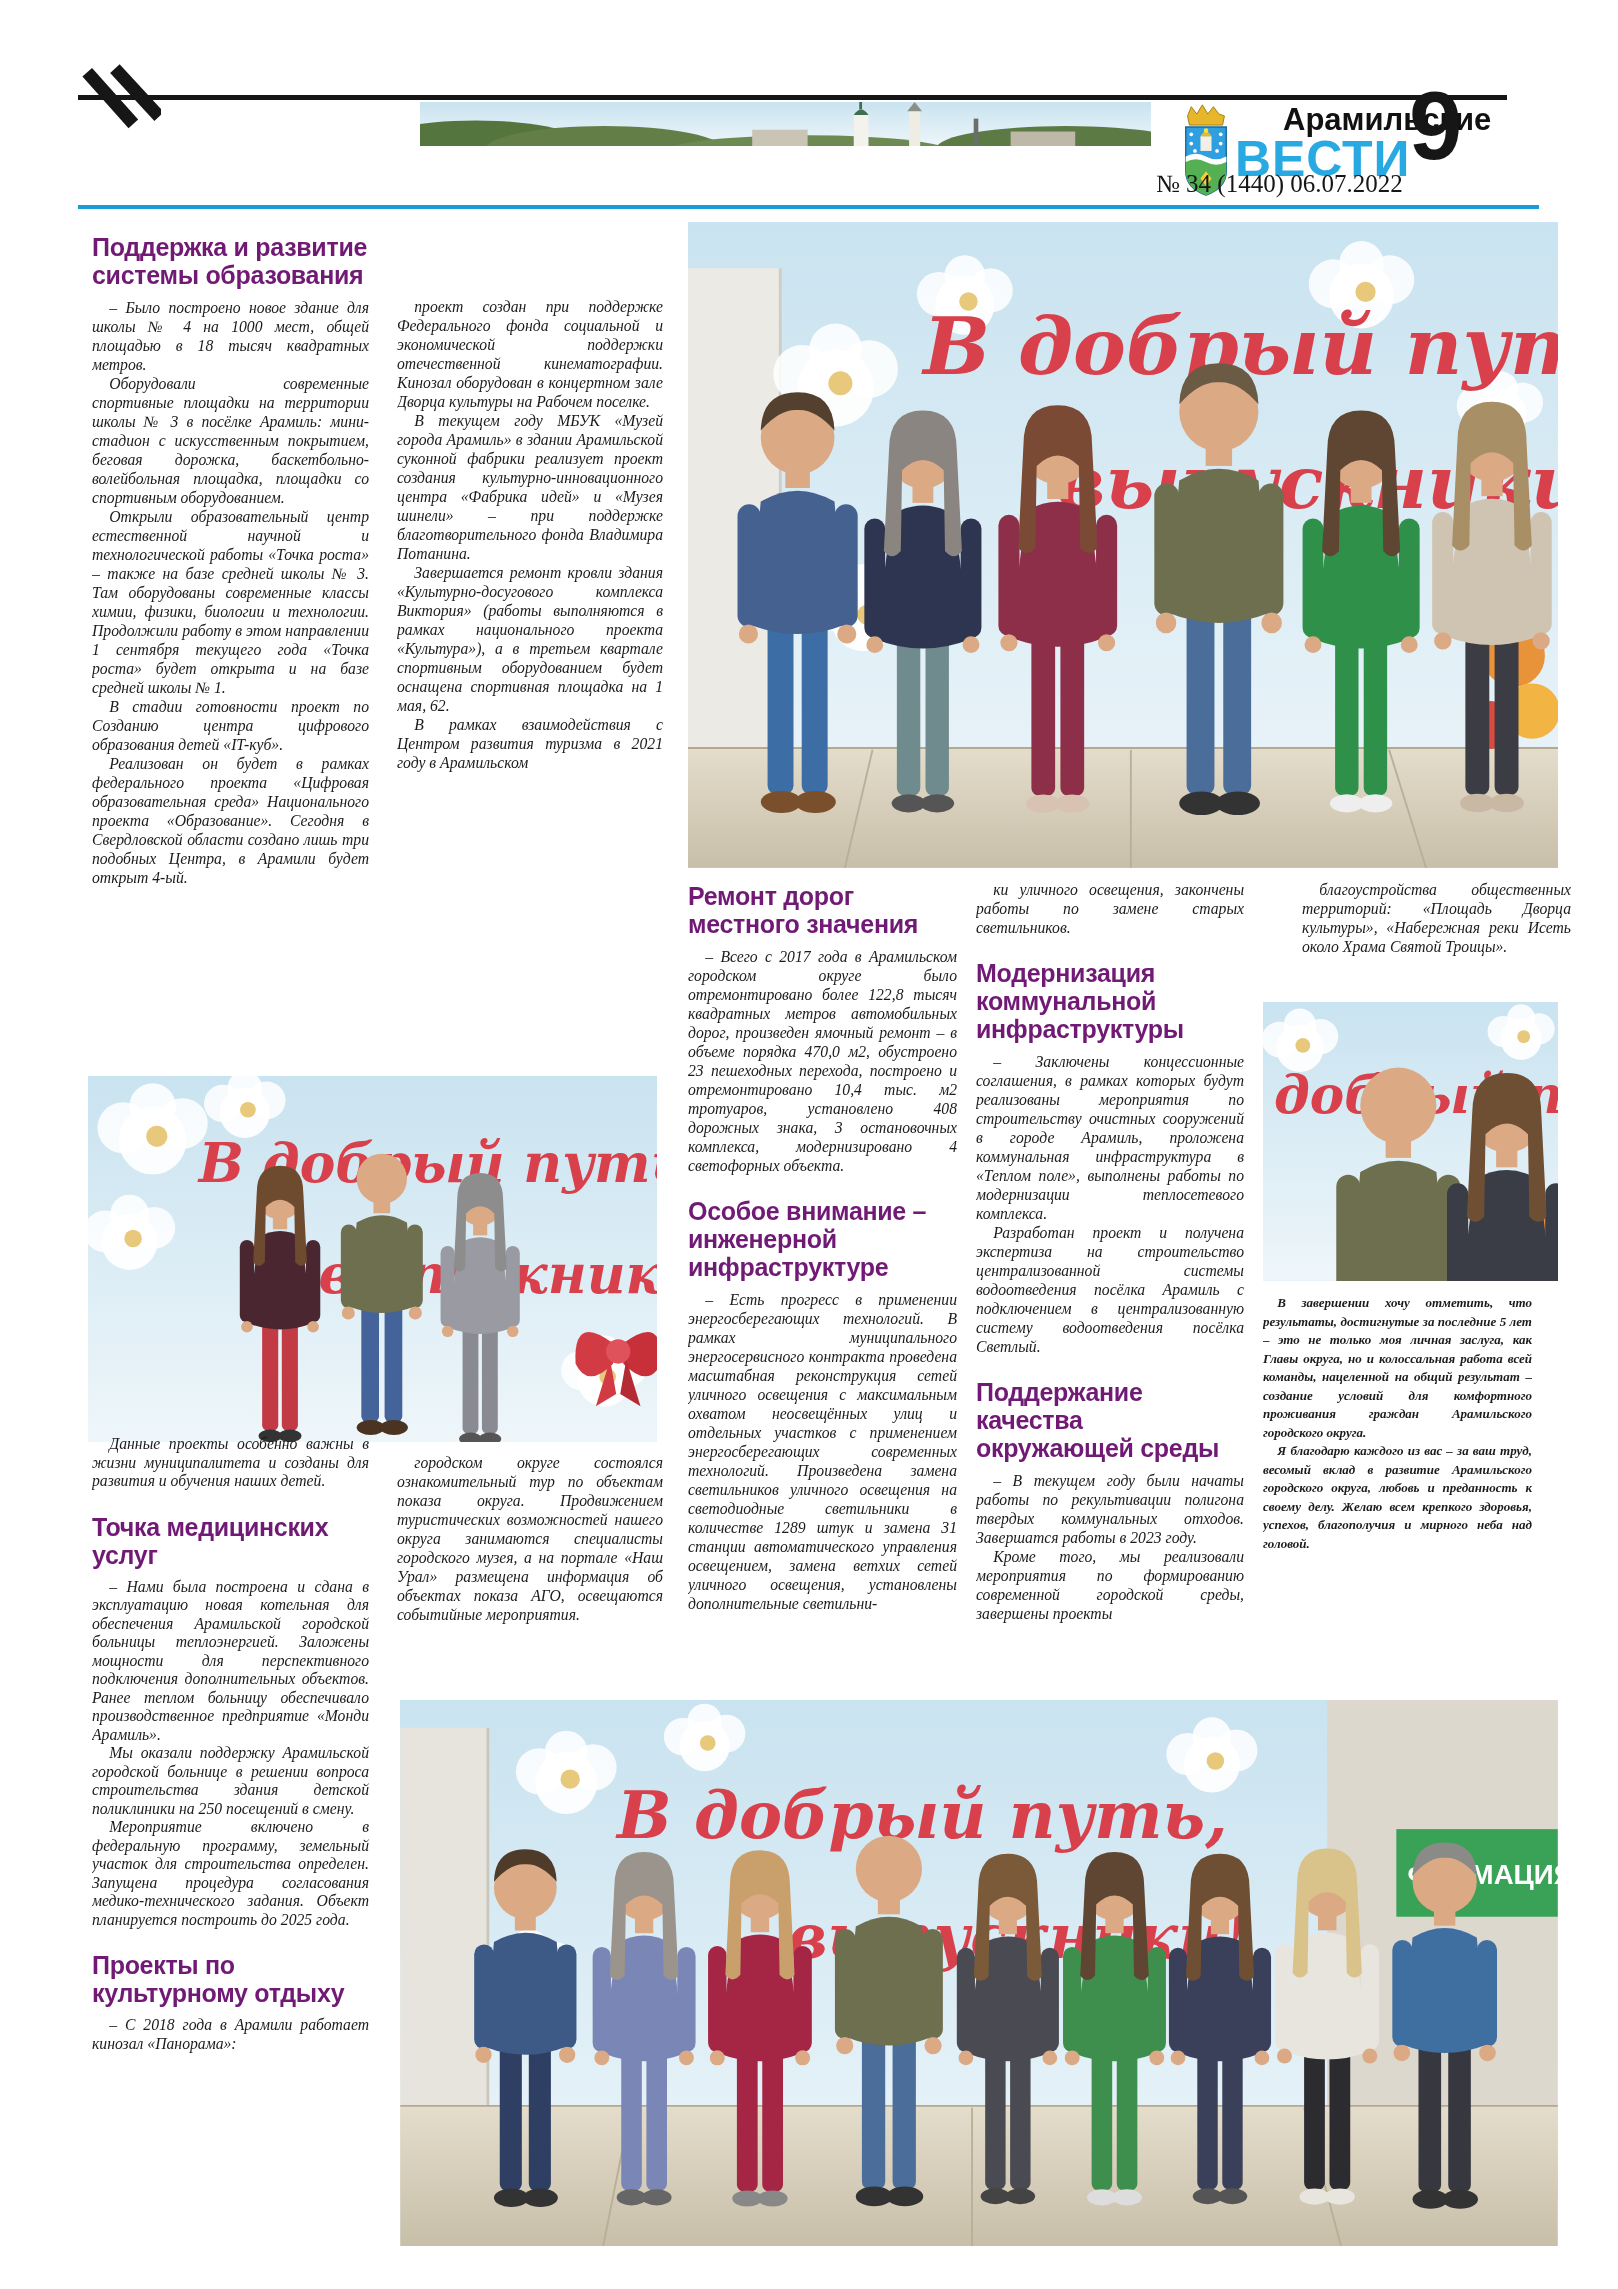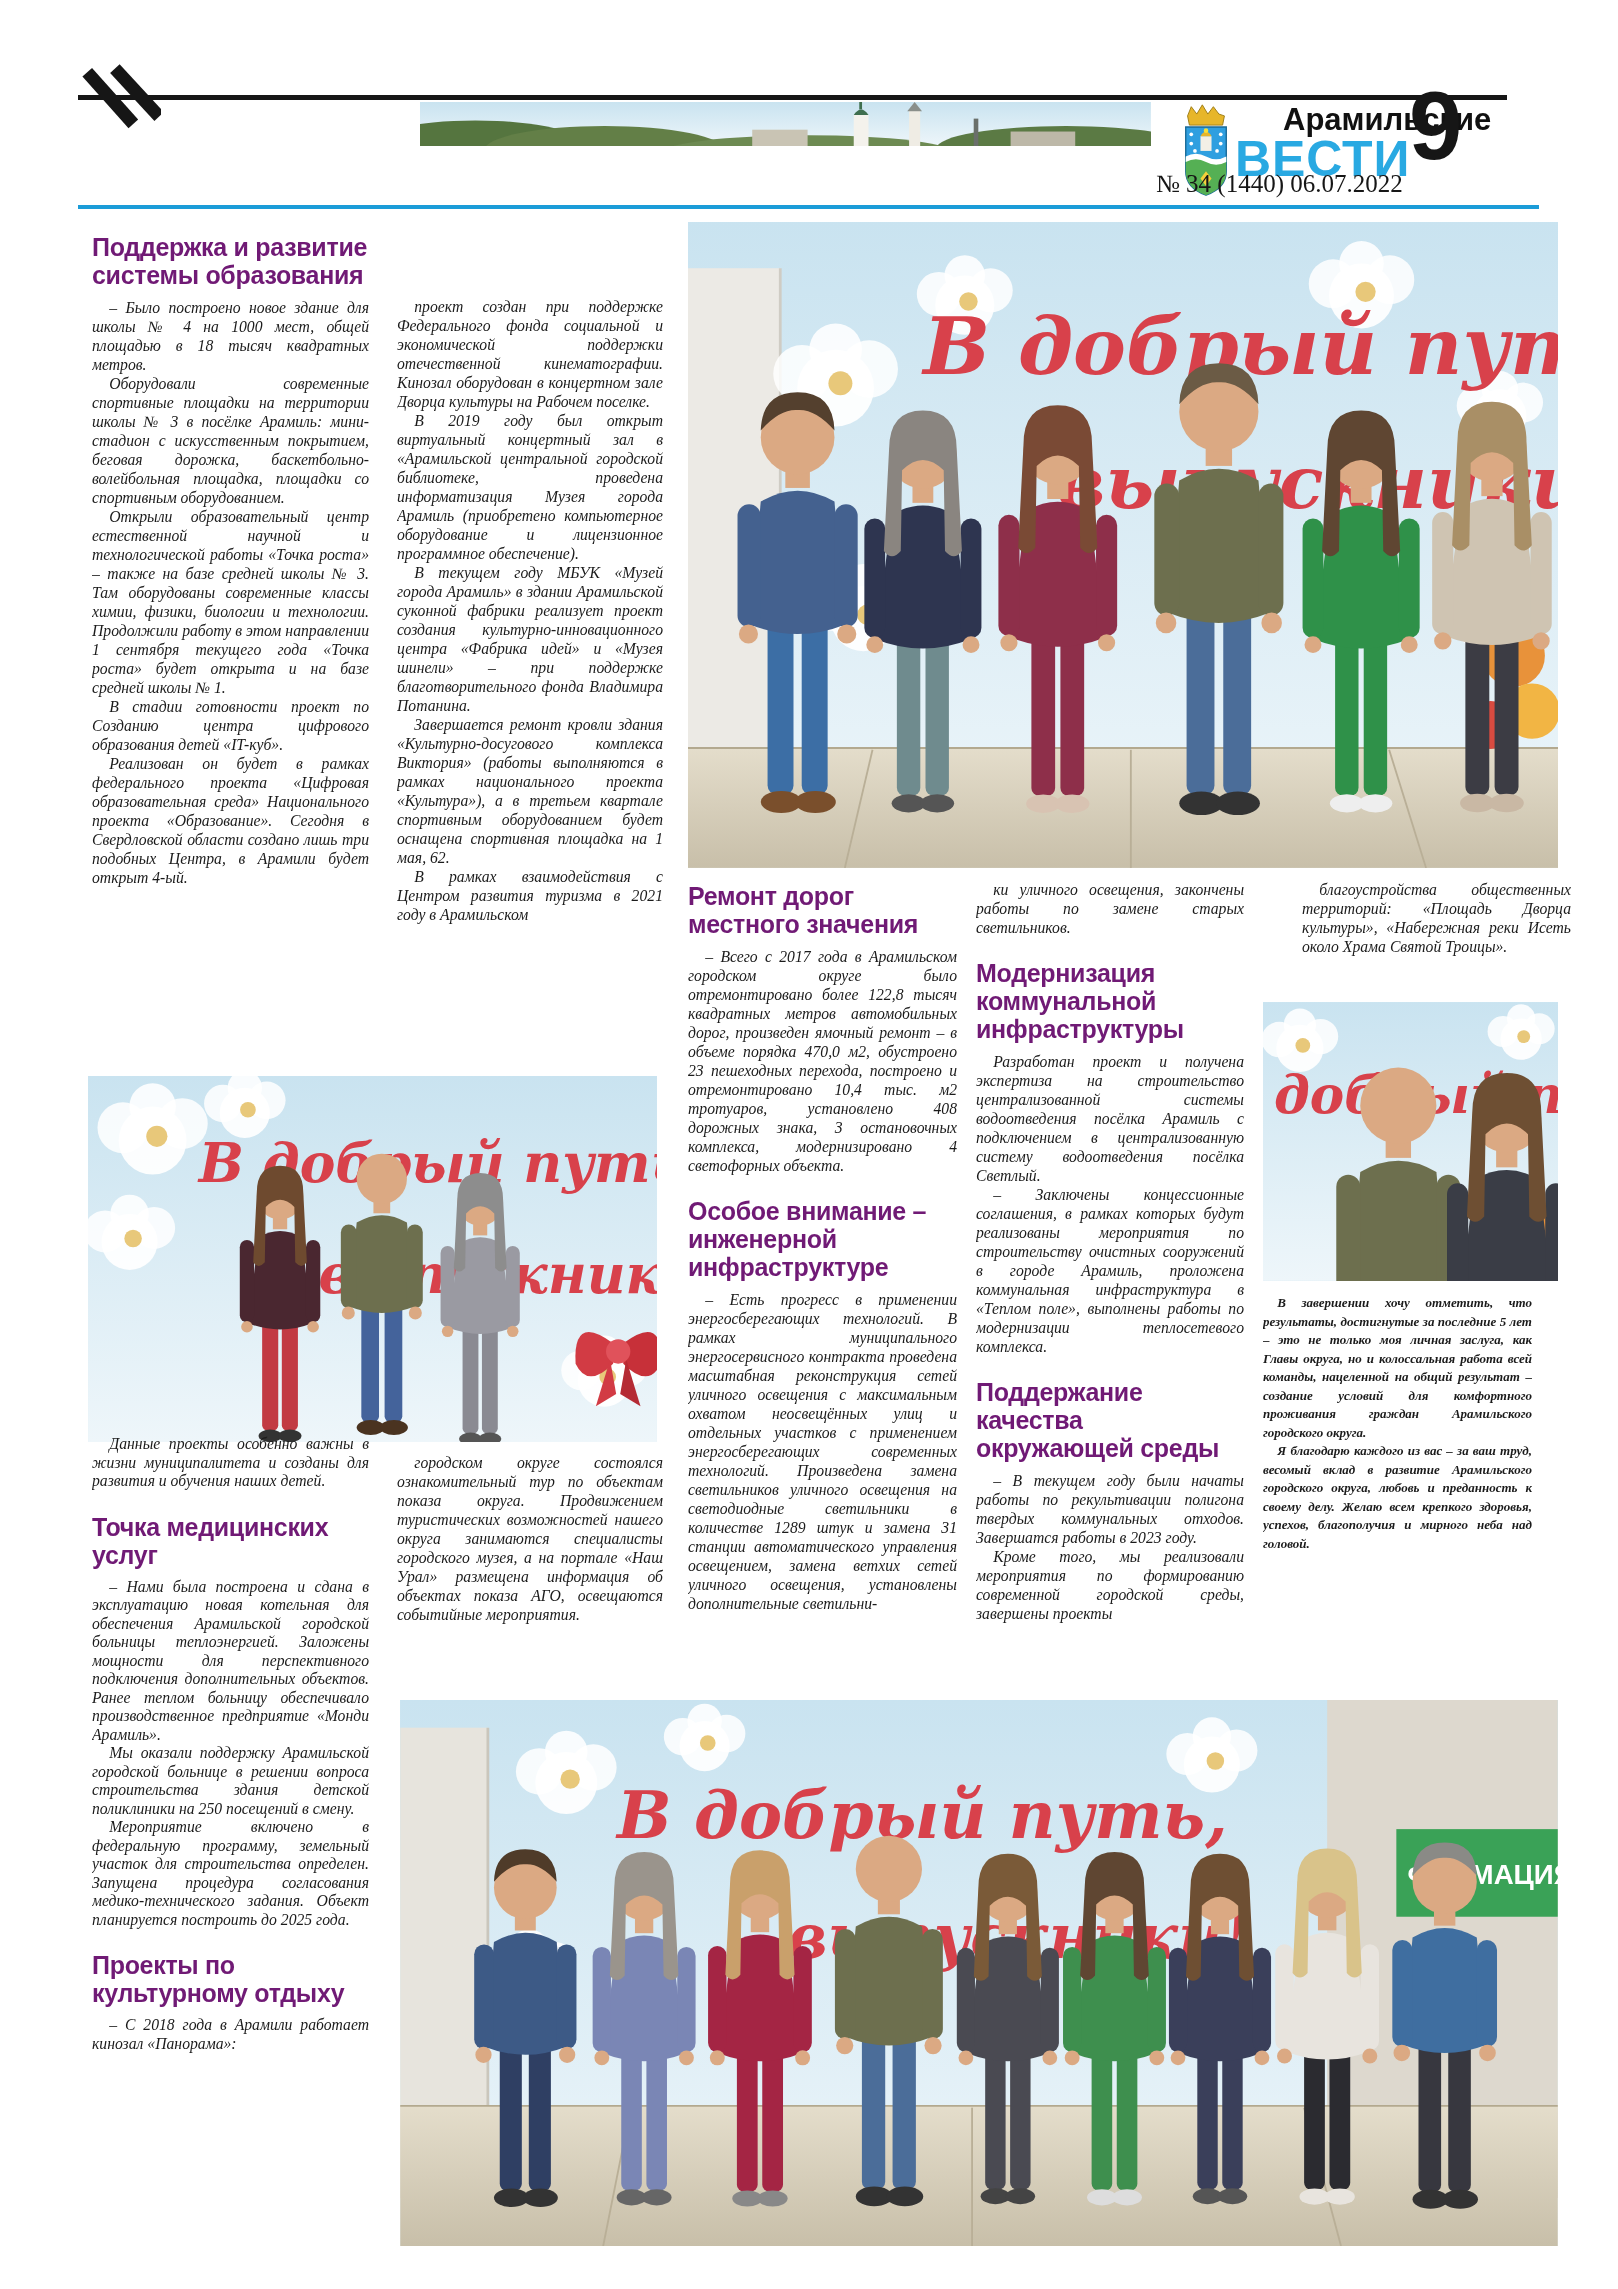--- a/index.html
+++ b/index.html
@@ -162,21 +162,20 @@
     <h2 class="sec">Поддержка и развитие системы образования</h2>
     <p>– Было построено новое здание для школы № 4 на 1000 мест, общей площадью в 18 тысяч квадратных метров.</p>
     <p>Оборудовали современные спортивные площадки на территории школы № 3 в посёлке Арамиль: мини-стадион с искусственным покрытием, беговая дорожка, баскетбольно-волейбольная площадка, площадки со спортивным оборудованием.</p>
     <p>Открыли образовательный центр естественной научной и технологической работы «Точка роста» – также на базе средней школы № 3. Там оборудованы современные классы химии, физики, биологии и технологии. Продолжили работу в этом направлении 1 сентября текущего года «Точка роста» будет открыта и на базе средней школы № 1.</p>
     <p>В стадии готовности проект по Созданию центра цифрового образования детей «IT-куб».</p>
     <p>Реализован он будет в рамках федерального проекта «Цифровая образовательная среда» Национального проекта «Образование». Сегодня в Свердловской области создано лишь три подобных Центра, в Арамили будет открыт 4-ый.</p>
   </div>
 
   <div class="col col2a">
     <p>проект создан при поддержке Федерального фонда социальной и экономической поддержки отечественной кинематографии. Кинозал оборудован в концертном зале Дворца культуры на Рабочем поселке.</p>
-    <p>В 2019 году был открыт виртуальный концертный зал в «Арамильской центральной городской библиотеке, проведена информатизация Музея города Арамиль (приобретено компьютерное оборудование и лицензионное программное обеспечение).</p>
     <p>В текущем году МБУК «Музей города Арамиль» в здании Арамильской суконной фабрики реализует проект создания культурно-инновационного центра «Фабрика идей» и «Музея шинели» – при поддержке благотворительного фонда Владимира Потанина.</p>
     <p>Завершается ремонт кровли здания «Культурно-досугового комплекса Виктория» (работы выполняются в рамках национального проекта «Культура»), а в третьем квартале спортивным оборудованием будет оснащена спортивная площадка на 1 мая, 62.</p>
     <p>В рамках взаимодействия с Центром развития туризма в 2021 году в Арамильском</p>
   </div>
 
   <div class="photo photo-top">
     <svg viewBox="0 0 943 700">
       <rect width="943" height="700" fill="url(#gsky)"></rect>
       <rect x="0" y="50" width="100" height="590" fill="#eceae5"></rect>
       <line x1="100" y1="50" x2="100" y2="640" stroke="#cfccc4" stroke-width="3"></line>
@@ -208,22 +207,22 @@
   <div class="col col3">
     <h2 class="sec">Ремонт дорог местного значения</h2>
     <p>– Всего с 2017 года в Арамильском городском округе было отремонтировано более 122,8 тысяч квадратных метров автомобильных дорог, произведен ямочный ремонт – в объеме порядка 470,0 м2, обустроено 23 пешеходных перехода, построено и отремонтировано 10,4 тыс. м2 тротуаров, установлено 408 дорожных знака, 3 остановочных комплекса, модернизировано 4 светофорных объекта.</p>
     <h2 class="sec">Особое внимание – инженерной инфраструктуре</h2>
     <p>– Есть прогресс в применении энергосберегающих технологий. В рамках муниципального энергосервисного контракта проведена масштабная реконструкция сетей уличного освещения с максимальным охватом неосвещённых улиц и отдельных участков с применением энергосберегающих современных технологий. Произведена замена светильников уличного освещения на светодиодные светильники в количестве 1289 штук и замена 31 станции автоматического управления освещением, замена ветхих сетей уличного освещения, установлены дополнительные светильни-</p>
   </div>
 
   <div class="col col4">
     <p>ки уличного освещения, закончены работы по замене старых светильников.</p>
     <h2 class="sec">Модернизация коммунальной инфраструктуры</h2>
+    <p>– Заключены концессионные соглашения, в рамках которых будут реализованы мероприятия по строительству очистных сооружений в городе Арамиль, проложена коммунальная инфраструктура в «Теплом поле», выполнены работы по модернизации теплосетевого комплекса.</p>
     <p>Разработан проект и получена экспертиза на строительство централизованной системы водоотведения посёлка Арамиль с подключением в централизованную систему водоотведения посёлка Светлый.</p>
-    <p>– Заключены концессионные соглашения, в рамках которых будут реализованы мероприятия по строительству очистных сооружений в городе Арамиль, проложена коммунальная инфраструктура в «Теплом поле», выполнены работы по модернизации теплосетевого комплекса.</p>
     <h2 class="sec">Поддержание качества окружающей среды</h2>
     <p>– В текущем году были начаты работы по рекультивации полигона твердых коммунальных отходов. Завершатся работы в 2023 году.</p>
     <p>Кроме того, мы реализовали мероприятия по формированию современной городской среды, завершены проекты</p>
   </div>
 
   <div class="col col5a">
     <p>благоустройства общественных территорий: «Площадь Дворца культуры», «Набережная реки Исеть около Храма Святой Троицы».</p>
   </div>
 
   <div class="photo photo-right">

